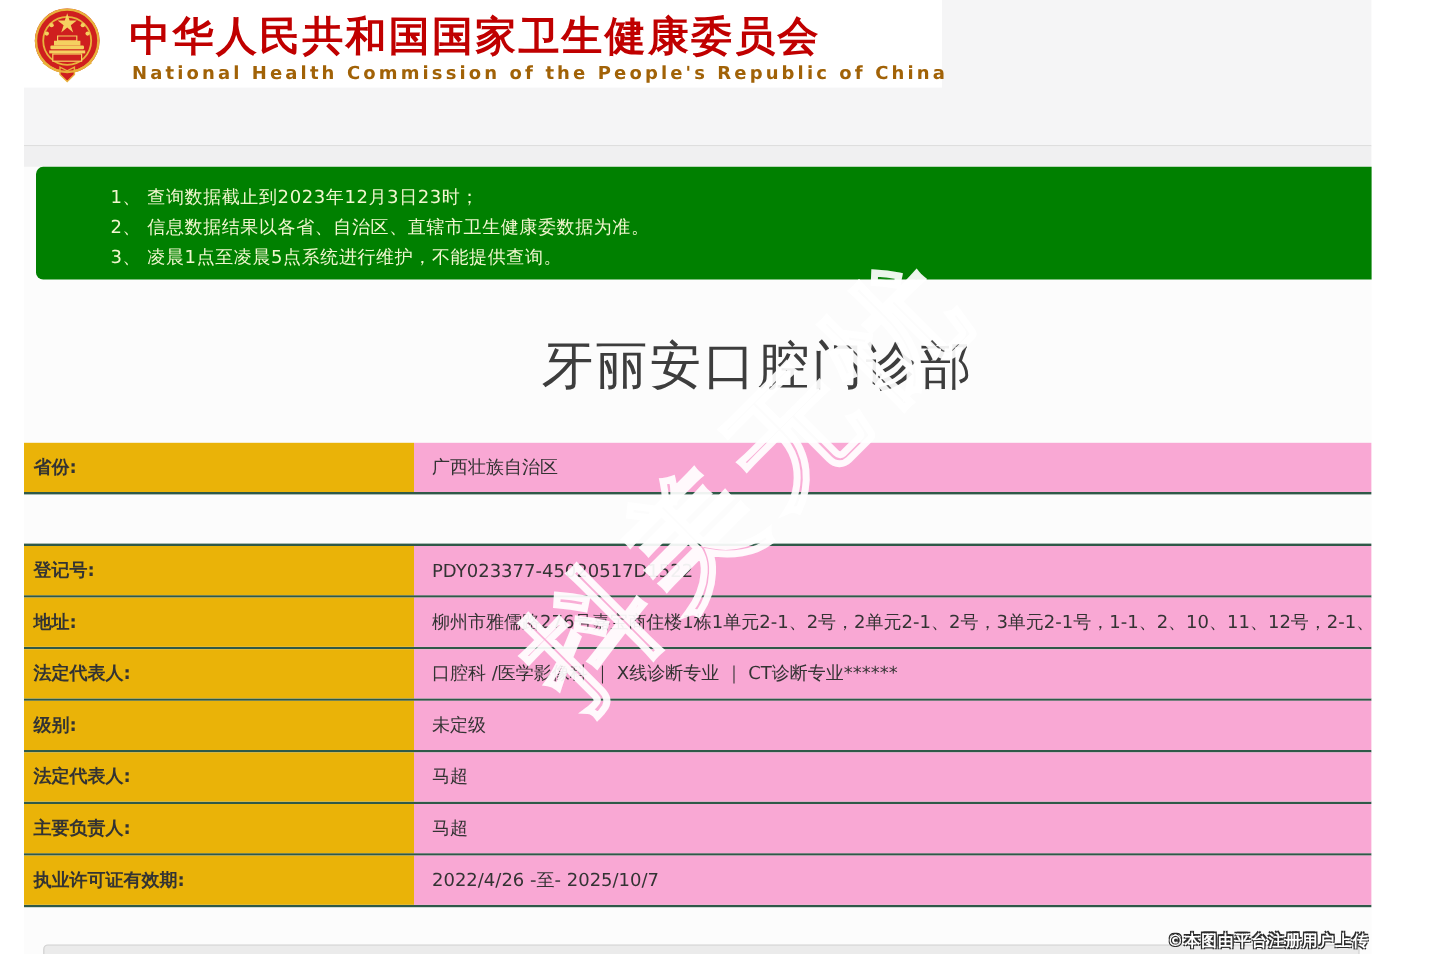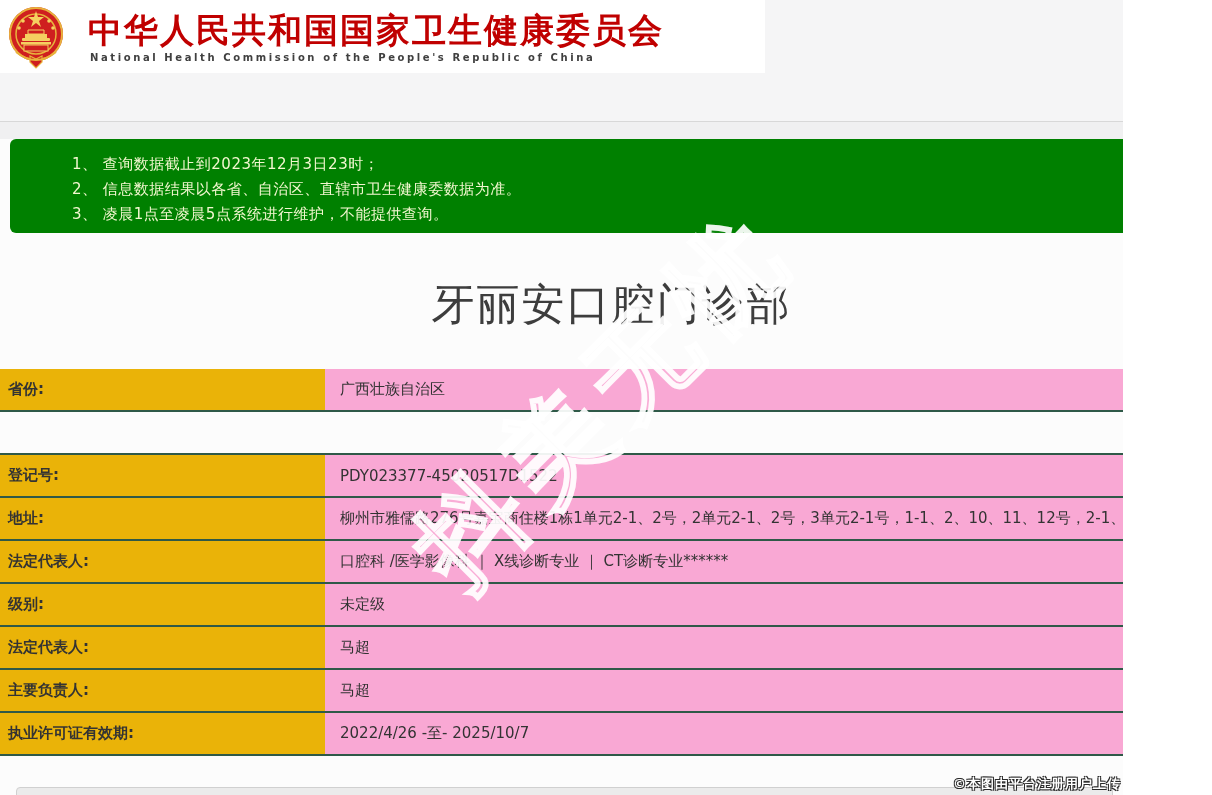--- a/index.html
+++ b/index.html
@@ -3,20 +3,21 @@
 <meta charset="utf-8">
 <style>
   * { margin:0; padding:0; box-sizing:border-box; }
   html,body { background:#ffffff; }
   .page {
     position:relative;
     width:1123px; height:795px;
     overflow:hidden;
     background:#fcfcfc;
     font-family:"DejaVu Sans", sans-serif;
+    margin-left:20px;
   }
 
   
   .top-zone {
     position:absolute; top:0; left:0; right:0; height:121px;
     background:#f5f5f6;
   }
   .header-band {
     position:absolute; top:0; left:0;
     width:765px; height:73px;
@@ -26,21 +27,21 @@
     position:absolute; left:8px; top:4px;
     width:56px; height:66px;
   }
   .gov-title-cn {
     position:absolute; left:88px; top:8px;
     font-size:34px; font-weight:bold; color:#c00000;
     letter-spacing:2px; white-space:nowrap;
   }
   .gov-title-en {
     position:absolute; left:90px; top:52px;
-    font-size:10px; font-weight:bold; color:#404040;
+    font-size:15px; font-weight:bold; color:#a16207;
     letter-spacing:2.6px; white-space:nowrap;
   }
   .top-divider {
     position:absolute; top:121px; left:0; right:0;
     border-top:1px solid #d8d8d8;
   }
   .sub-band {
     position:absolute; top:122px; left:0; right:0; height:17px;
     background:#f0f0f1;
   }

